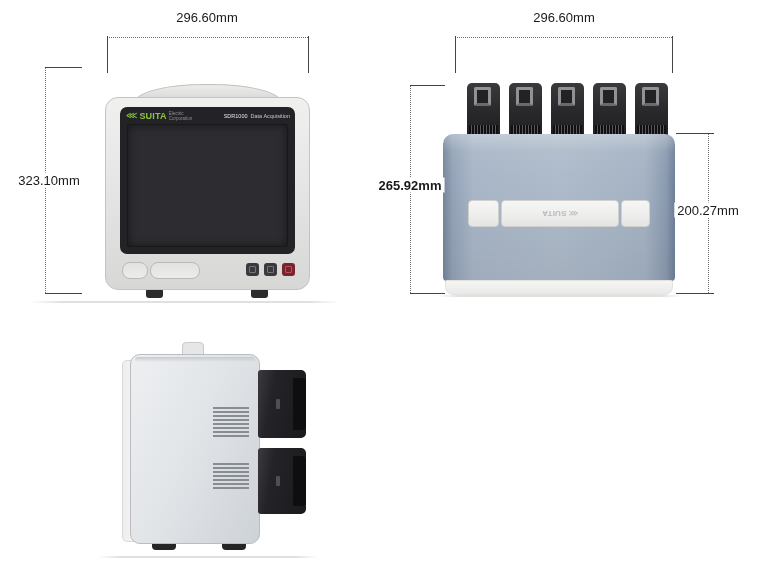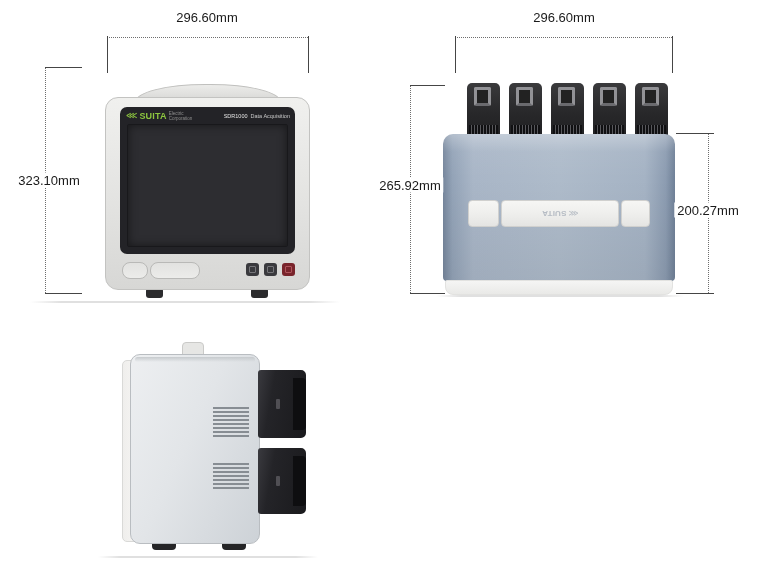--- a/index.html
+++ b/index.html
@@ -168,21 +168,21 @@
     <div class="shadow shadow-front"></div>
   </div>
 
   <div>
 
     <div class="dim-label center-h" style="left:564px; top:10px;">296.60mm</div>
     <div class="dline-h" style="left:455px; top:37px; width:217px;"></div>
     <div class="tick-v" style="left:455px; top:36px; height:37px;"></div>
     <div class="tick-v" style="left:672px; top:36px; height:37px;"></div>
 
-    <div class="dim-label center-vh" style="left:410px; top:185px;">265.92mm</div>
+    <div class="dim-label center-vh" style="left:410px; top:185px;font-weight:bold;">265.92mm</div>
     <div class="dline-v" style="left:410px; top:85px; height:208px;"></div>
     <div class="tick-h" style="left:410px; top:85px; width:35px;"></div>
     <div class="tick-h" style="left:410px; top:293px; width:35px;"></div>
 
     <div class="dim-label center-vh" style="left:708px; top:210px;">200.27mm</div>
     <div class="dline-v" style="left:708px; top:133px; height:160px;"></div>
     <div class="tick-h" style="left:676px; top:133px; width:38px;"></div>
     <div class="tick-h" style="left:676px; top:293px; width:38px;"></div>
 
     <div class="back-device">

